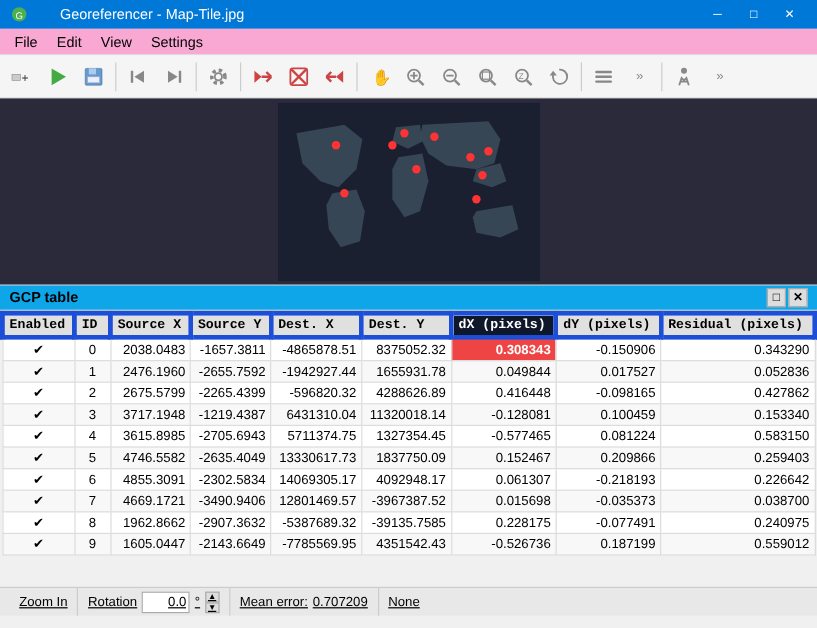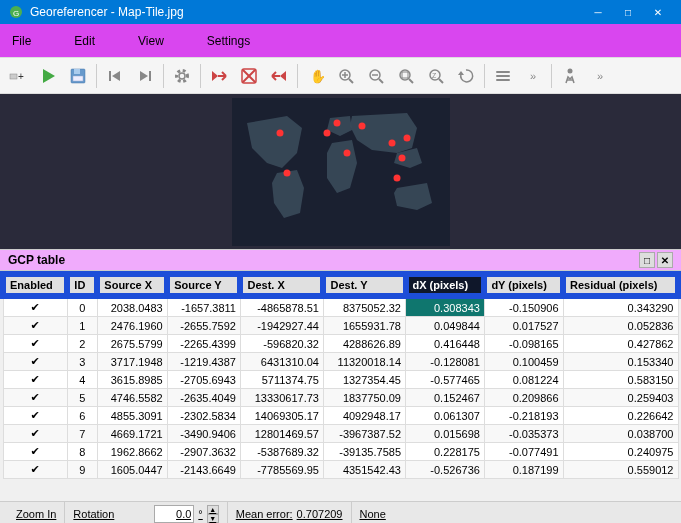--- a/index.html
+++ b/index.html
@@ -9,33 +9,32 @@
     #title-bar {
       background: #0078d7;
       color: white;
       height: 24px;
       display: flex;
       align-items: center;
       padding: 0 8px;
       font-size: 12px;
     }
     #title-bar .app-icon { width: 16px; height: 16px; margin-right: 6px; display: flex; align-items: center; justify-content: center; }
-    #title-bar .title { flex: 1; font-size: 12px; }
+    #title-bar .title { flex: 1; font-size: 12px; margin-left: 20px; }
     #title-bar .window-controls { display: flex; gap: 0; }
     #title-bar .win-btn { width: 30px; height: 24px; display: flex; align-items: center; justify-content: center; cursor: pointer; font-size: 10px; color: white; }
 
     
     #menu-bar {
-      background: #d946ef;
+      background: #f9a8d4;
       border-bottom: 1px solid #ddd;
-      height: 34px;
+      height: 22px;
       display: flex;
       align-items: center;
       padding: 0 4px;
-      gap: 27px;
     }
     .menu-item {
       padding: 2px 8px;
       cursor: pointer;
       font-size: 12px;
       height: 22px;
       display: flex;
       align-items: center;
     }
 
@@ -84,48 +83,49 @@
       position: relative;
       overflow: hidden;
     }
 
     
     #gcp-section {
       background: #f0f0f0;
       flex: 1;
     }
     #gcp-header {
-      background: #f0abfc;
+      background: #0ea5e9;
       border-top: 1px solid #ccc;
       border-bottom: 1px solid #ccc;
       height: 22px;
       display: flex;
       align-items: center;
       padding: 0 8px;
       font-size: 12px;
       font-weight: 600;
       justify-content: space-between;
       gap: 25px;
     }
     #gcp-header .gcp-controls { display: flex; gap: 2px; }
     .gcp-ctrl-btn { width: 16px; height: 16px; display: flex; align-items: center; justify-content: center; font-size: 10px; cursor: pointer; border: 1px solid #aaa; background: #ddd; }
 
     
     #gcp-table-wrapper { overflow: auto; height: 230px; }
     table { width: 100%; border-collapse: collapse; font-size: 11px; }
     thead th {
       background: #e0e0e0;
-      border: 6px solid #1d4ed8;
+      border: 4px solid #1d4ed8;
       padding: 2px 4px;
       text-align: left;
       font-weight: 600;
       white-space: nowrap;
       position: sticky;
       top: 0;
       z-index: 1;
+      font-family: Liberation Mono, monospace;
     }
     tbody td {
       border: 1px solid #ddd;
       padding: 2px 4px;
       white-space: nowrap;
       background: white;
     }
     tbody tr:nth-child(even) td { background: #f8f8f8; }
     .col-id { width: 30px; text-align: center; }
     .col-num { text-align: right; }
@@ -152,21 +152,20 @@
       gap: 4px;
     }
     .status-section:last-child { border-right: none; }
     .rotation-input {
       width: 40px;
       height: 18px;
       border: 1px solid #aaa;
       font-size: 11px;
       padding: 0 2px;
       text-align: right;
-      margin-left: 36px;
     }
     .spin-btns { display: flex; flex-direction: column; }
     .spin-btn { width: 12px; height: 9px; font-size: 7px; cursor: pointer; border: 1px solid #aaa; background: #ddd; display: flex; align-items: center; justify-content: center; line-height: 1; }
   </style>
 </head>
 <body>
 
 <div id="title-bar">
   <div class="app-icon">
     <svg width="14" height="14" viewBox="0 0 14 14">
@@ -389,21 +388,21 @@
       </thead>
       <tbody id="gcp-tbody">
 
       <tr>
             <td class="checkbox-cell">✔</td>
             <td class="col-id">0</td>
             <td class="col-num">2038.0483</td>
             <td class="col-num">-1657.3811</td>
             <td class="col-num">-4865878.51</td>
             <td class="col-num">8375052.32</td>
-            <td class="col-num" style="background: #0f766e; color: white;">0.308343</td>
+            <td class="col-num" style="background: #ef4444; color: white; font-weight: bold;">0.308343</td>
             <td class="col-num">-0.150906</td>
             <td class="col-num">0.343290</td>
           </tr>
           <tr>
             <td class="checkbox-cell">✔</td>
             <td class="col-id">1</td>
             <td class="col-num">2476.1960</td>
             <td class="col-num">-2655.7592</td>
             <td class="col-num">-1942927.44</td>
             <td class="col-num">1655931.78</td>

